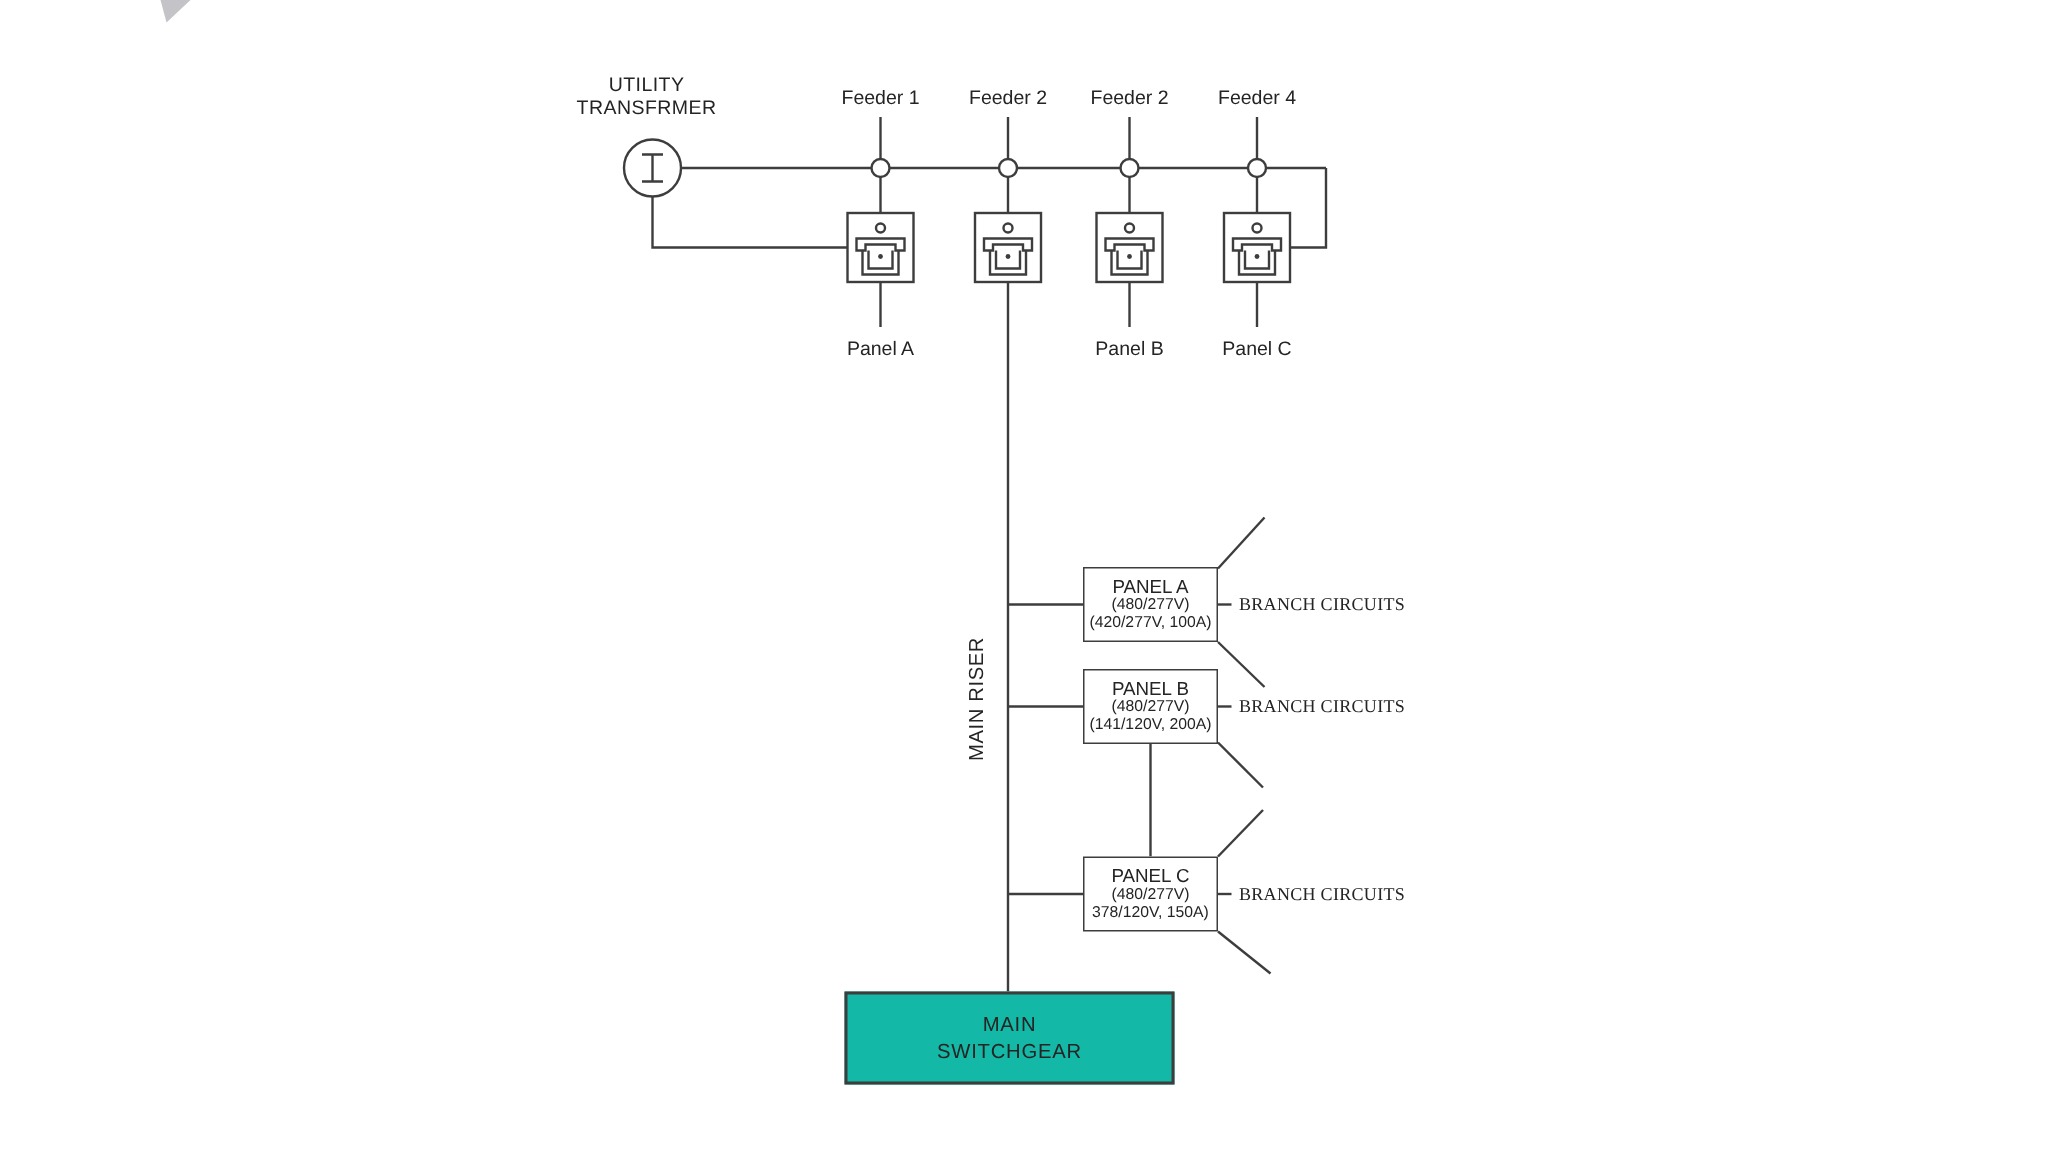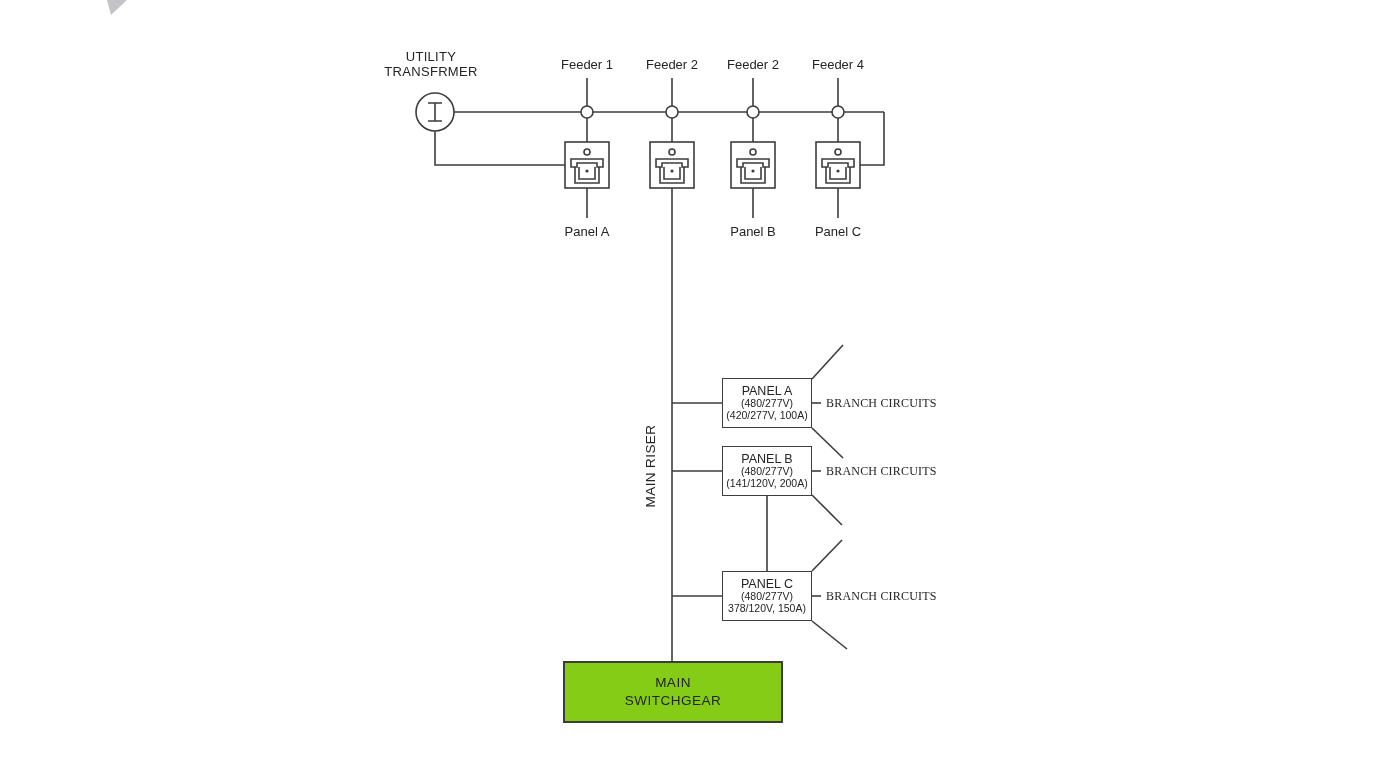--- a/index.html
+++ b/index.html
@@ -40,21 +40,21 @@
     background:#fff;box-sizing:border-box;
     display:flex;flex-direction:column;align-items:center;justify-content:center;
     text-align:center;line-height:1.12;
   }
   .panel-name{font-size:12.5px;}
   .panel-sub{font-size:10.5px;text-align:right;}
 
   .switchgear-box{
     position:absolute;left:563px;top:661px;width:220px;height:62px;
     border:2px solid var(--line,#3d3d3d);
-    background:#84cc16;box-sizing:border-box;
+    background:#14b8a6;box-sizing:border-box;
     display:flex;flex-direction:column;align-items:center;justify-content:center;
     text-align:right;font-size:13.5px;letter-spacing:.5px;line-height:1.3;
   }
 </style>
 </head>
 <body>
 
 <div class="canvas">
 
   <svg class="wiring" width="1376" height="768" viewBox="0 0 1376 768">

